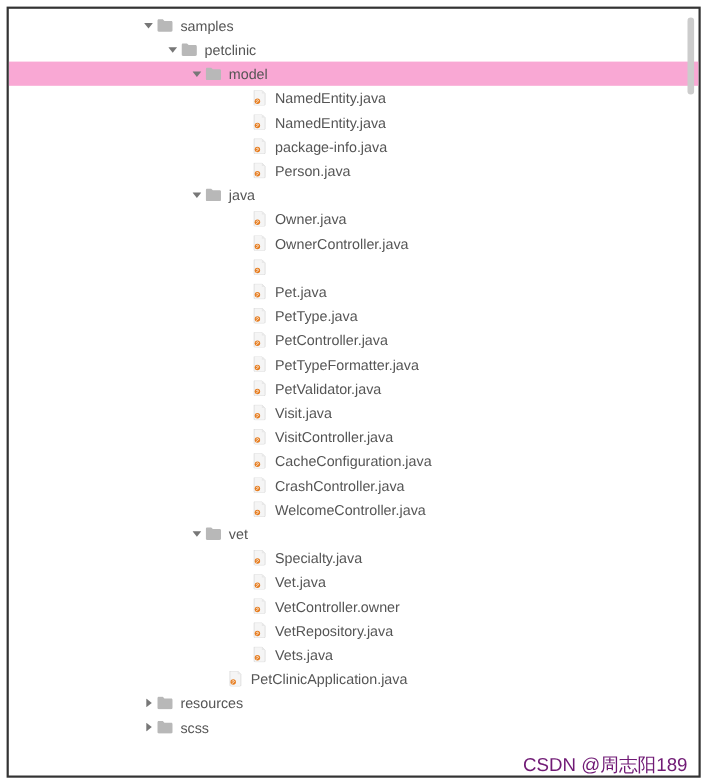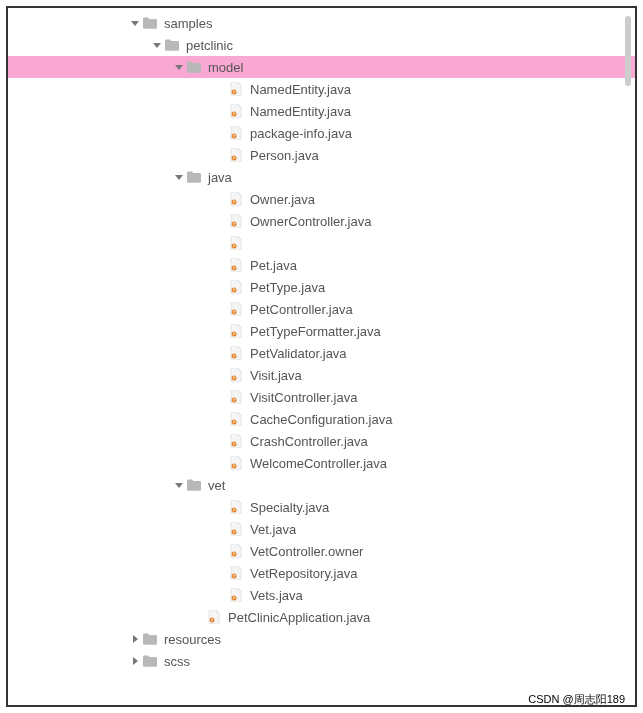--- a/index.html
+++ b/index.html
@@ -70,22 +70,22 @@
       top: 0;
       width: 6px;
       height: 70px;
       background: #ccc;
       border-radius: 3px;
     }
     .watermark {
       position: absolute;
       bottom: 6px;
       right: 18px;
-      font-size: 11px;
-      color: #000000;
+      font-size: 17px;
+      color: #701a75;
       font-family: Arial, sans-serif;
       pointer-events: none;
     }
   </style>
 </head>
 <body>
 
 <div class="frame">
   <div class="tree-container" id="tree">
       <div class="tree-row">

